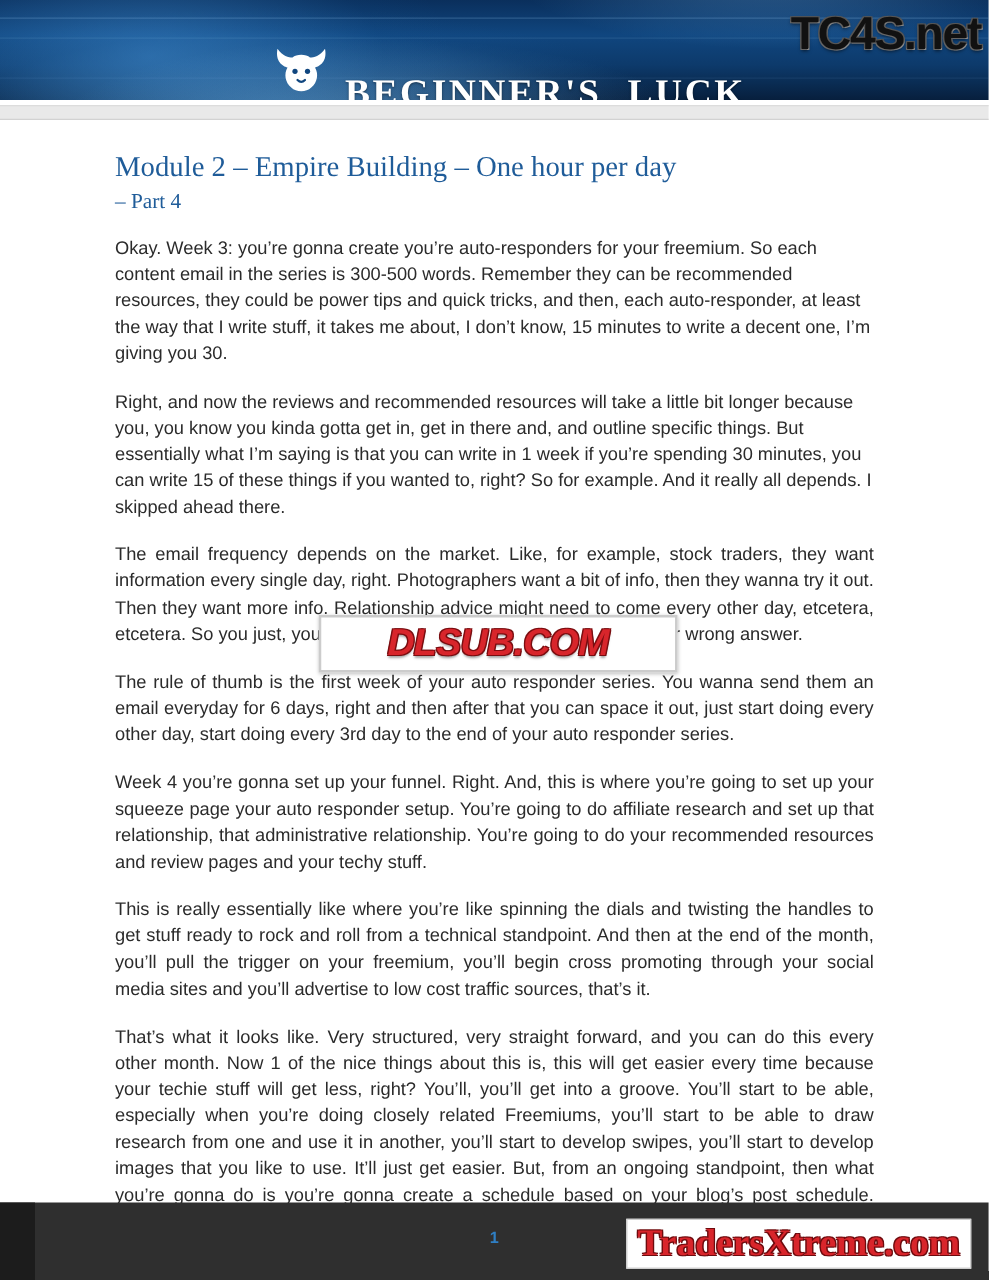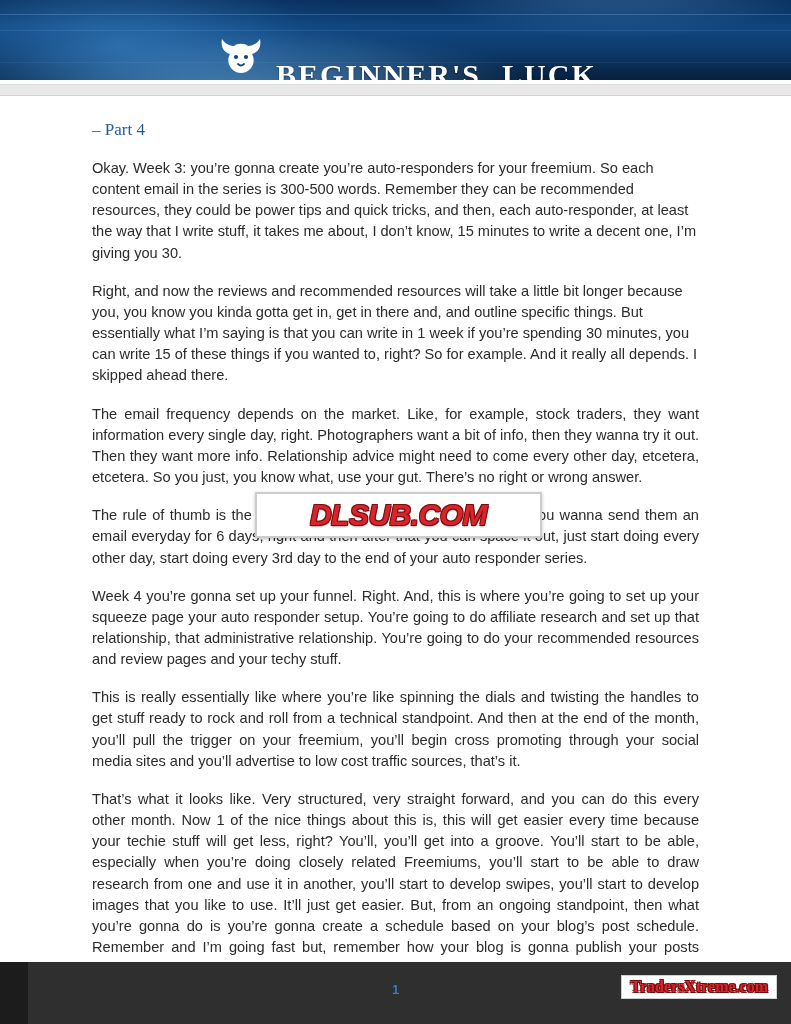--- a/index.html
+++ b/index.html
@@ -195,21 +195,21 @@
     position: absolute;
     right: 14px;
     top: 13px;
     padding: 2px 8px;
     background: #ffffff;
     border: 1px solid #d0d0d0;
   }
   .footer-brand span {
     font-family: "Liberation Serif", serif;
     font-weight: 700;
-    font-size: 16px;
+    font-size: 30px;
     color: #d8252b;
     text-shadow:
       -1px -1px 0 #6e0b0e, 1px -1px 0 #6e0b0e,
       -1px 1px 0 #6e0b0e, 1px 1px 0 #6e0b0e;
     white-space: nowrap;
   }
 </style>
 </head>
 <body>
 
@@ -230,25 +230,27 @@
           <circle cx="28" cy="24" r="2.1" fill="#10467f"></circle>
           <path d="M20 31 q3 3 6 0" stroke="#10467f" stroke-width="1.8" fill="none" stroke-linecap="round"></path>
         </svg>
       </span>
       <span class="brand-text">
         <span>BEGINNER'S</span>
         <span class="lk">&nbsp;</span><span>LUCK</span>
       </span>
     </div>
 
+    <div class="tc4s">TC4S.net</div>
   </div>
   <div class="banner-fade"></div>
   <div class="grey-strip"></div>
 
   <div class="content">
+    <h1 class="doc-title">Module 2 – Empire Building – One hour per day</h1>
     <div class="doc-subtitle">– Part 4</div>
 
     <p class="body-p left">Okay. Week 3: you’re gonna create you’re auto-responders for your freemium. So each content email in the series is 300-500 words. Remember they can be recommended resources, they could be power tips and quick tricks, and then, each auto-responder, at least the way that I write stuff, it takes me about, I don’t know, 15 minutes to write a decent one, I’m giving you 30.</p>
     <p class="body-p left">Right, and now the reviews and recommended resources will take a little bit longer because you, you know you kinda gotta get in, get in there and, and outline specific things. But essentially what I’m saying is that you can write in 1 week if you’re spending 30 minutes, you can write 15 of these things if you wanted to, right? So for example. And it really all depends. I skipped ahead there.</p>
     <p class="body-p">The email frequency depends on the market. Like, for example, stock traders, they want information every single day, right. Photographers want a bit of info, then they wanna try it out. Then they want more info. Relationship advice might need to come every other day, etcetera, etcetera. So you just, you know what, use your gut. There’s no right or wrong answer.</p>
     <p class="body-p">The rule of thumb is the first week of your auto responder series. You wanna send them an email everyday for 6 days, right and then after that you can space it out, just start doing every other day, start doing every 3rd day to the end of your auto responder series.</p>
     <p class="body-p">Week 4 you’re gonna set up your funnel. Right. And, this is where you’re going to set up your squeeze page your auto responder setup. You’re going to do affiliate research and set up that relationship, that administrative relationship. You’re going to do your recommended resources and review pages and your techy stuff.</p>
     <p class="body-p">This is really essentially like where you’re like spinning the dials and twisting the handles to get stuff ready to rock and roll from a technical standpoint. And then at the end of the month, you’ll pull the trigger on your freemium, you’ll begin cross promoting through your social media sites and you’ll advertise to low cost traffic sources, that’s it.</p>
     <p class="body-p">That’s what it looks like. Very structured, very straight forward, and you can do this every other month. Now 1 of the nice things about this is, this will get easier every time because your techie stuff will get less, right? You’ll, you’ll get into a groove. You’ll start to be able, especially when you’re doing closely related Freemiums, you’ll start to be able to draw research from one and use it in another, you’ll start to develop swipes, you’ll start to develop images that you like to use. It’ll just get easier. But, from an ongoing standpoint, then what you’re gonna do is you’re gonna create a schedule based on your blog’s post schedule. Remember and I’m going fast but, remember how your blog is gonna publish your posts automatically every few days?</p>
   </div>

